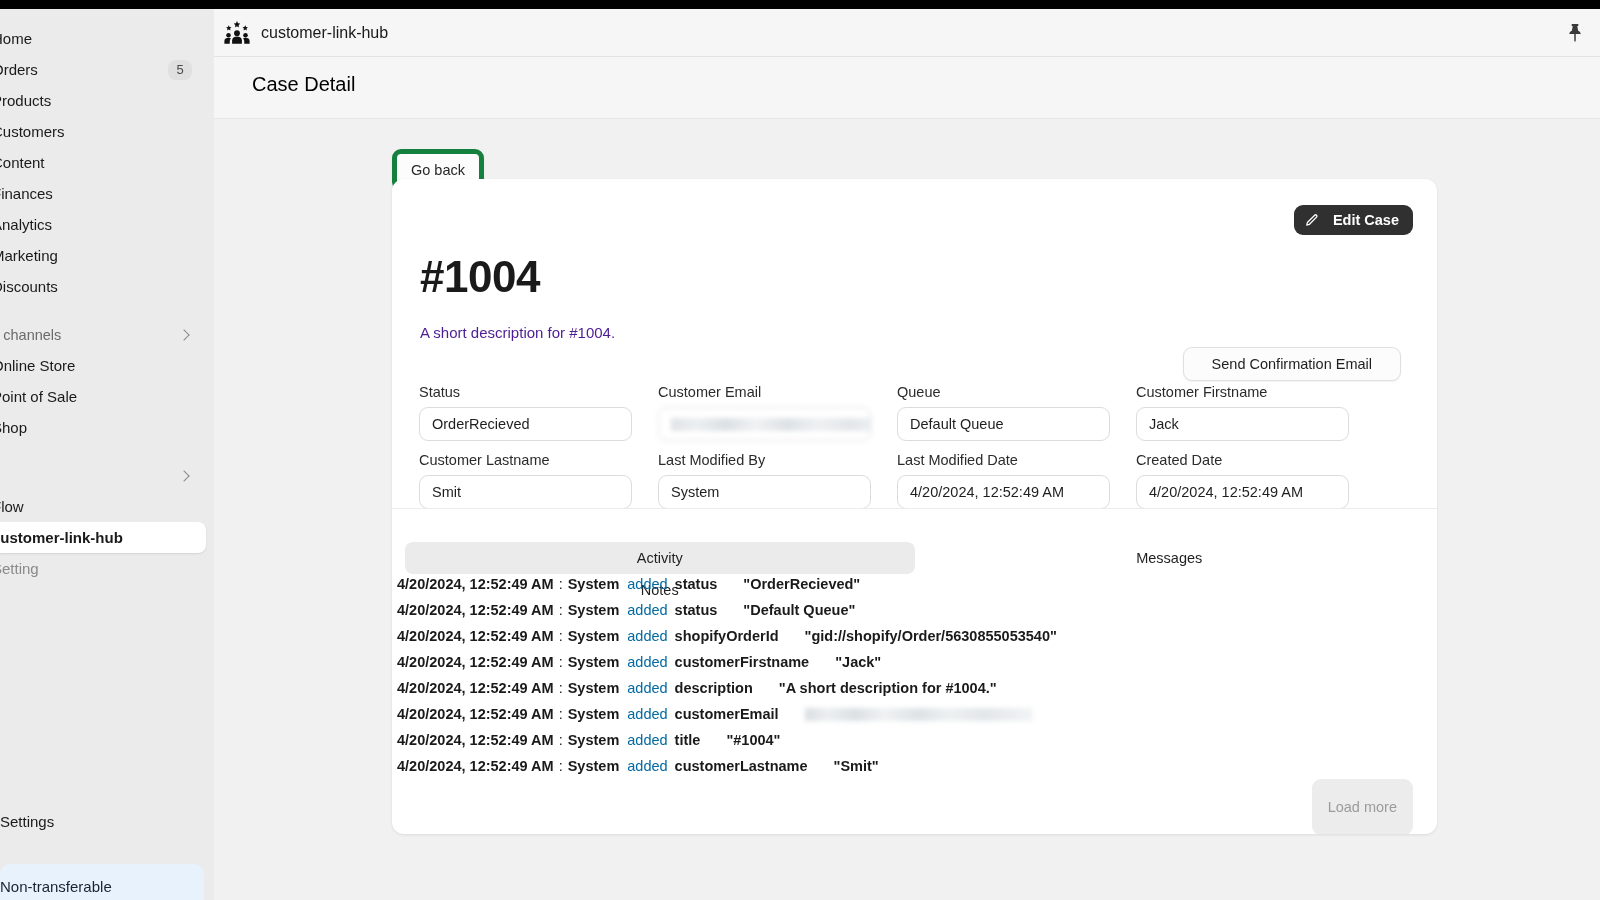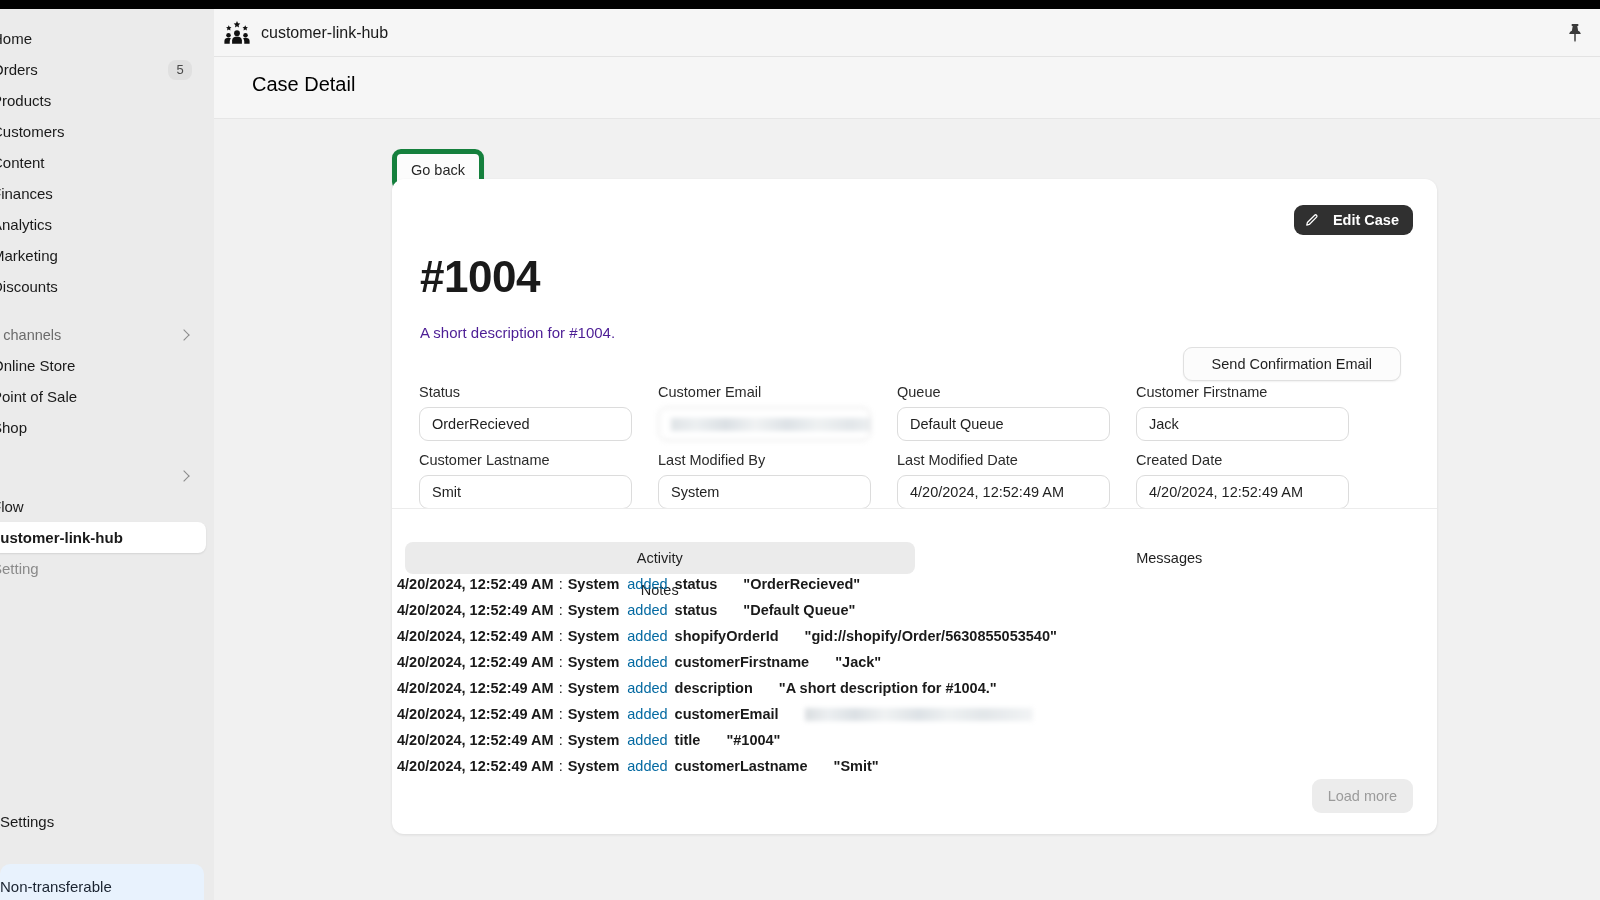--- a/index.html
+++ b/index.html
@@ -267,21 +267,21 @@
        #d9dde0 0%, #eceff1 10%, #dbe0e4 22%, #f0f2f3 35%,
        #dde2e6 50%, #eef1f2 63%, #e2e6e9 78%, #f2f4f5 100%);
     filter: blur(2.8px);
     vertical-align: middle;
   }
 
   .load-more {
     position: absolute; right: 24px; top: 600px;
     background: #ececec;
     border: none; border-radius: 9px;
-    padding: 9px 16px;
+    padding: 20px 16px;
     font-size: 14.5px; color: #9b9b9b;
     cursor: default;
     font-family: "Liberation Sans", sans-serif;
   }
 </style>
 </head>
 <body>
 
 <div class="topstrip"></div>
 

